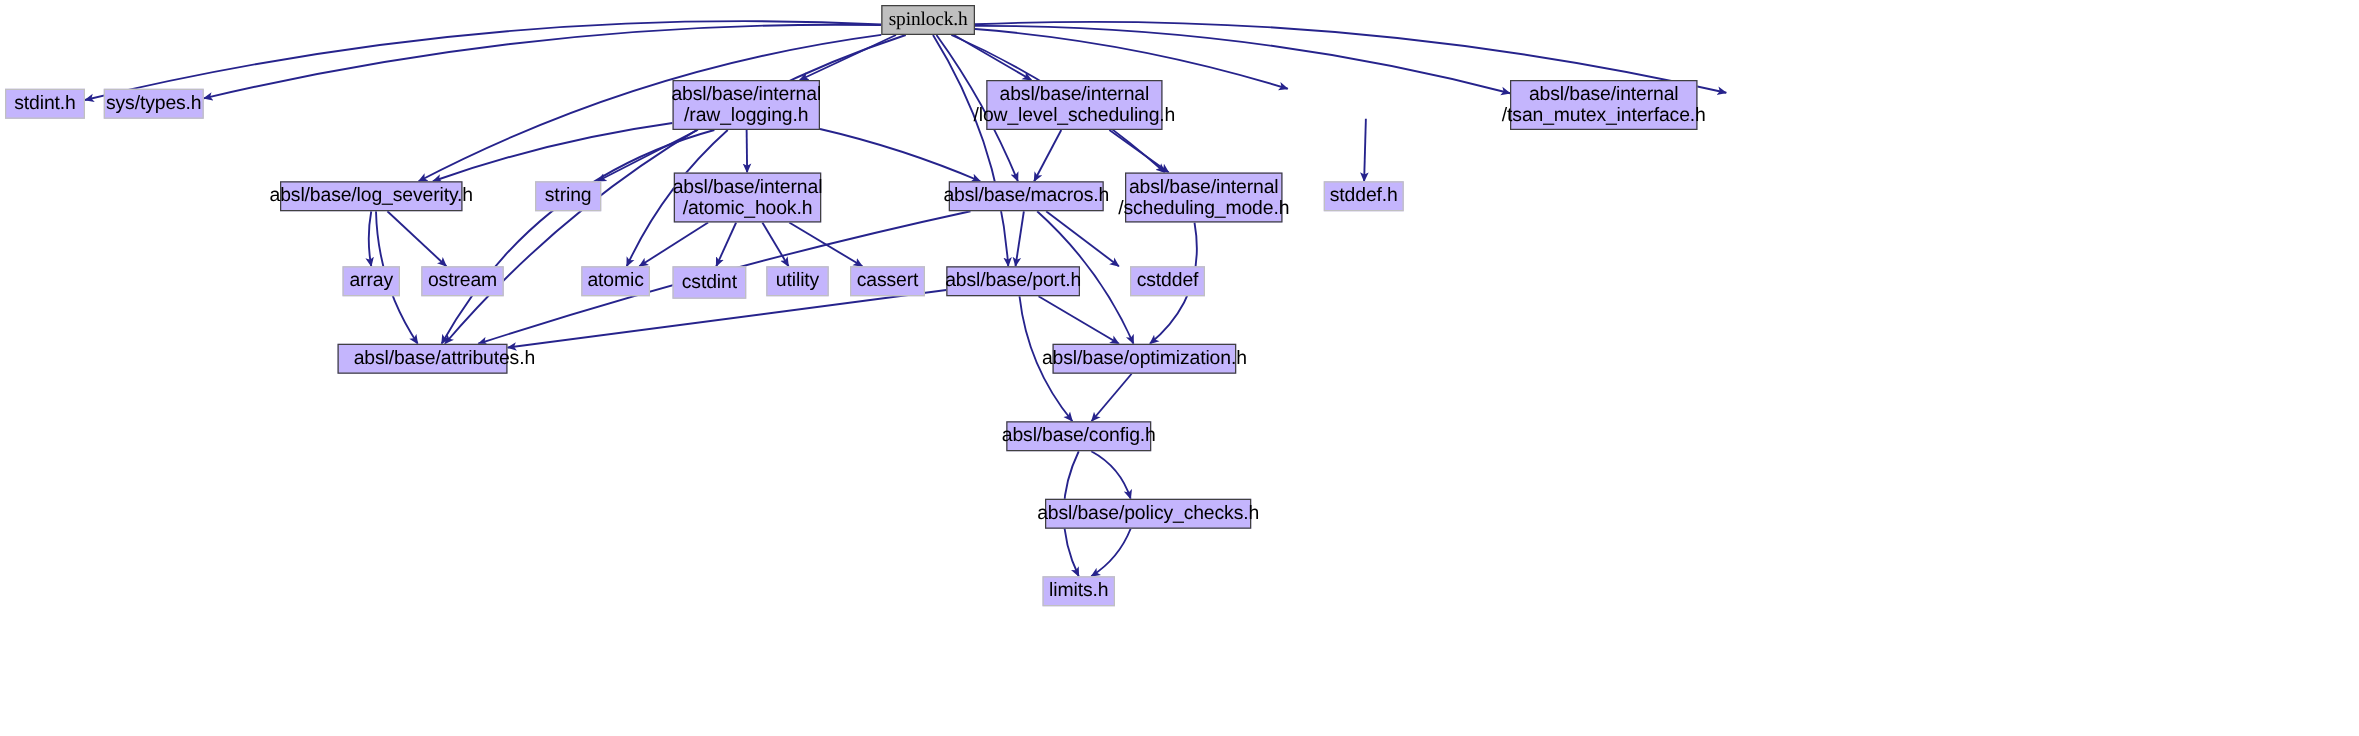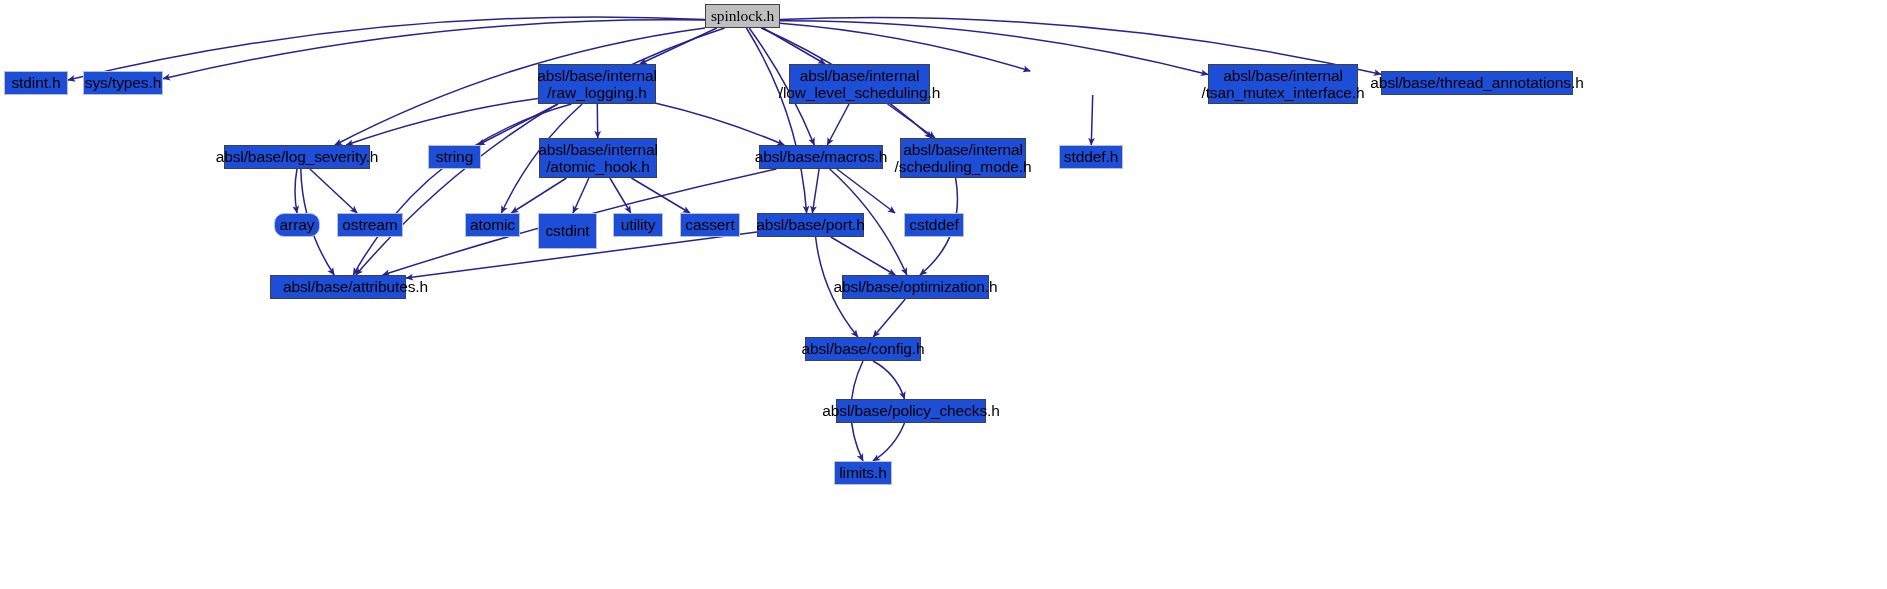--- a/index.html
+++ b/index.html
@@ -30,21 +30,21 @@
     width: 1887px;
     height: 589px;
   }
   .node {
     position: absolute;
     box-sizing: border-box;
     display: flex;
     flex-direction: column;
     align-items: center;
     justify-content: center;
-    background: #1d4ed8;
+    background: #c4b5fd;
     border: 1px solid #404040;
     color: #000000;
     font-size: 15.5px;
     line-height: 1.12;
     white-space: pre;
     text-align: center;
     letter-spacing: -0.1px;
   }
   .node.sys {
     border-color: #c0c0c0;
@@ -108,34 +108,33 @@
       <path d="M 863.0 361.0 Q 839.0 411.0 863.0 461.0" fill="none" stroke="#26238c" stroke-width="1.5" marker-end="url(#arrow)"></path>
       <path d="M 904.5 423.0 Q 894.9 447.1 873.0 461.0" fill="none" stroke="#26238c" stroke-width="1.5" marker-end="url(#arrow)"></path>
     </svg>
   <div id="node-layer">
       <div class="node root" style="left: 705px; top: 4px; width: 75px; height: 24px; font-family: Liberation Serif, serif;"><span>spinlock.h</span></div>
       <div class="node sys" style="left: 4px; top: 71px; width: 64px; height: 24px;"><span>stdint.h</span></div>
       <div class="node sys" style="left: 83px; top: 71px; width: 80px; height: 24px;"><span>sys/types.h</span></div>
       <div class="node" style="left: 538px; top: 64px; width: 118px; height: 40px;"><span>absl/base/internal</span><span class="line2">/raw_logging.h</span></div>
       <div class="node" style="left: 789px; top: 64px; width: 141px; height: 40px;"><span>absl/base/internal</span><span class="line2">/low_level_scheduling.h</span></div>
       <div class="node" style="left: 1208px; top: 64px; width: 150px; height: 40px;"><span>absl/base/internal</span><span class="line2">/tsan_mutex_interface.h</span></div>
-      <div class="node" style="left: 1381px; top: 71px; width: 192px; height: 24px;"><span>absl/base/thread_annotations.h</span></div>
       <div class="node" style="left: 224px; top: 145px; width: 146px; height: 24px;"><span>absl/base/log_severity.h</span></div>
       <div class="node sys" style="left: 428px; top: 145px; width: 53px; height: 24px;"><span>string</span></div>
       <div class="node" style="left: 539px; top: 138px; width: 118px; height: 40px;"><span>absl/base/internal</span><span class="line2">/atomic_hook.h</span></div>
       <div class="node" style="left: 759px; top: 145px; width: 124px; height: 24px;"><span>absl/base/macros.h</span></div>
       <div class="node" style="left: 900px; top: 138px; width: 126px; height: 40px;"><span>absl/base/internal</span><span class="line2">/scheduling_mode.h</span></div>
       <div class="node sys" style="left: 1059px; top: 145px; width: 64px; height: 24px;"><span>stddef.h</span></div>
-      <div class="node sys" style="left: 274px; top: 213px; width: 46px; height: 24px; border-radius: 10px;"><span>array</span></div>
+      <div class="node sys" style="left: 274px; top: 213px; width: 46px; height: 24px;"><span>array</span></div>
       <div class="node sys" style="left: 337px; top: 213px; width: 66px; height: 24px;"><span>ostream</span></div>
       <div class="node sys" style="left: 465px; top: 213px; width: 55px; height: 24px;"><span>atomic</span></div>
-      <div class="node sys" style="left: 538px; top: 213px; width: 59px; height: 36px;"><span>cstdint</span></div>
+      <div class="node sys" style="left: 538px; top: 213px; width: 59px; height: 26px;"><span>cstdint</span></div>
       <div class="node sys" style="left: 613px; top: 213px; width: 50px; height: 24px; text-align: center;"><span>utility</span></div>
       <div class="node sys" style="left: 680px; top: 213px; width: 60px; height: 24px;"><span>cassert</span></div>
       <div class="node" style="left: 757px; top: 213px; width: 107px; height: 24px;"><span>absl/base/port.h</span></div>
       <div class="node sys" style="left: 904px; top: 213px; width: 60px; height: 24px;"><span>cstddef</span></div>
       <div class="node" style="left: 270px; top: 275px; width: 136px; height: 24px; padding-left: 35px;"><span>absl/base/attributes.h</span></div>
       <div class="node" style="left: 842px; top: 275px; width: 147px; height: 24px;"><span>absl/base/optimization.h</span></div>
       <div class="node" style="left: 805px; top: 337px; width: 116px; height: 24px;"><span>absl/base/config.h</span></div>
-      <div class="node" style="left: 836px; top: 399px; width: 150px; height: 24px;"><span>absl/base/policy_checks.h</span></div>
+      <div class="node" style="left: 836px; top: 399px; width: 165px; height: 24px;"><span>absl/base/policy_checks.h</span></div>
       <div class="node sys" style="left: 834px; top: 461px; width: 58px; height: 24px;"><span>limits.h</span></div>
     </div>
 </div>
 
 </body></html>

